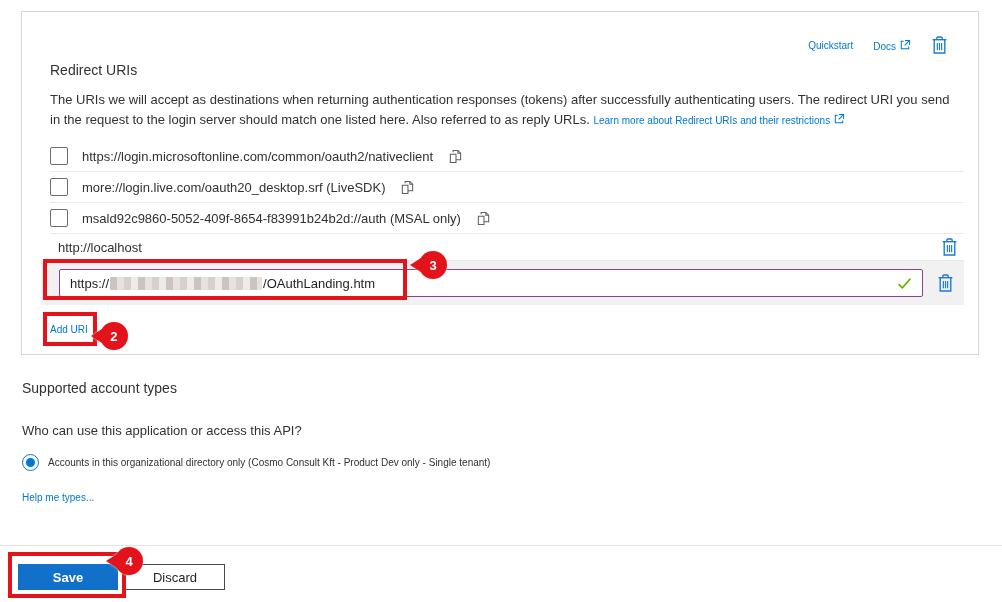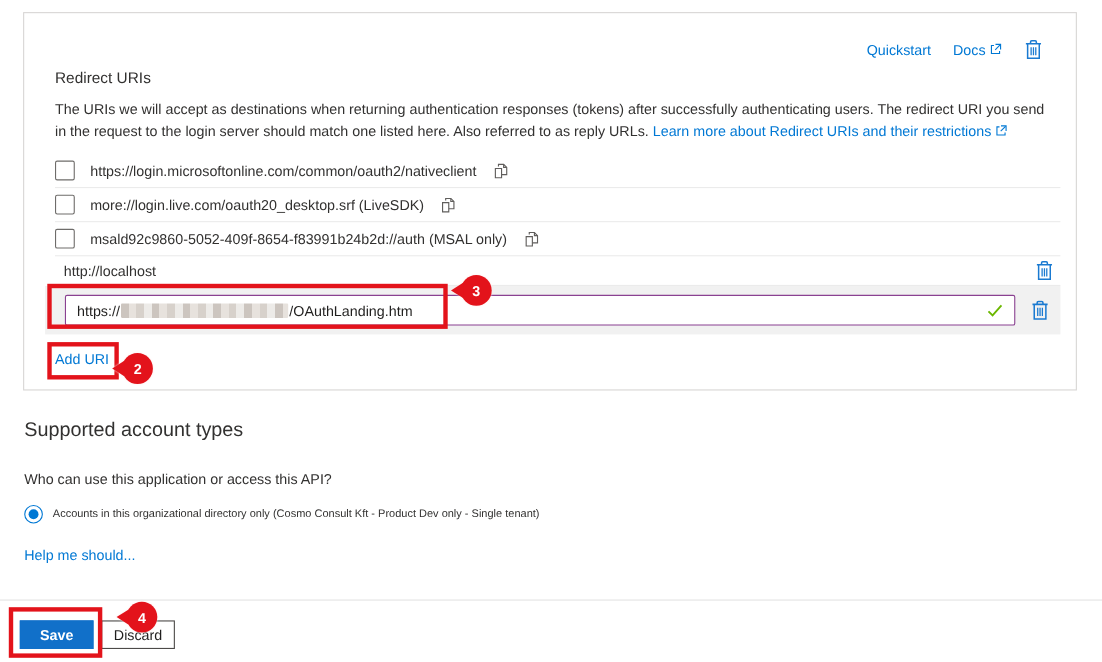--- a/index.html
+++ b/index.html
@@ -2,21 +2,21 @@
 <html><head>
 <meta charset="utf-8">
 <style>
   * { box-sizing: border-box; margin: 0; padding: 0; }
   html,body { background:#fff; }
   .page {
     position: relative; width: 1002px; height: 602px; background: #fff;
     font-family: "Liberation Sans", sans-serif; color: #323130; overflow: hidden;
   }
   a { text-decoration: none; cursor: pointer; }
-  .link { color: #0078d4; font-size: 13px; }
+  .link { color: #0078d4; font-size: 10px; }
 
   
   .card { position: absolute; left: 21px; top: 11px; width: 958px; height: 344px;
           border: 1px solid #d8d6d4; background: #fff; }
   .card-head { position: relative; padding: 21px 0 0 28px; height: 43px; }
   .title-wrap { position: relative; display: inline-block; }
   .card-title { font-size: 18px; font-weight: 400; color: #323130; line-height: 22px; }
   .head-links { position: absolute; right: 30px; top: 24px; display: flex; align-items: center; gap: 20px; }
   .ext-icon { display: inline-block; vertical-align: -1px; margin-left: 3px; }
   .icon-btn { display: inline-flex; color: #1a7ad1; cursor: pointer; background: none; border: none; }
@@ -60,34 +60,34 @@
   .badge .tail { position: absolute; left: -9px; top: 50%; transform: translateY(-50%);
                  width: 0; height: 0; border-top: 7px solid transparent;
                  border-bottom: 7px solid transparent; border-right: 11px solid #e3131b; }
   .b1 { left: calc(100% + 13px); top: -16px; }
   .b2 { left: calc(100% + 12px); top: 3px; }
   .b3 { left: 378px; top: -10px; }
   .b4 { left: 97px; top: -17px; }
 
   
   .account { position: absolute; left: 22px; top: 380px; }
-  .account-heading { font-size: 18px; font-weight: 400; color: #323130; }
+  .account-heading { font-size: 14px; font-weight: 400; color: #323130; }
   .question { font-size: 13px; margin-top: 27px; }
   .option { display: flex; align-items: center; margin-top: 16px; font-size: 10px; gap: 9px; cursor: pointer; }
   .radio { width: 17px; height: 17px; border-radius: 50%; border: 1px solid #605e5c; flex: none;
            display: flex; align-items: center; justify-content: center; background: #fff; }
   .radio.selected { border-color: #0078d4; }
   .radio.selected::after { content: ""; width: 9px; height: 9px; border-radius: 50%; background: #0078d4; }
   .help-link { display: inline-block; margin-top: 21px; }
 
   
   .footer-divider { position: absolute; left: 0; top: 545px; width: 1002px; border-top: 1px solid #e3e3e3; }
   .footer { position: absolute; left: 18px; top: 564px; display: flex; }
   .save-wrap { position: relative; display: inline-block; }
-  .btn { height: 26px; width: 67px; font-size: 13px; font-family: "Liberation Sans", sans-serif; cursor: pointer; text-align: center; }
+  .btn { height: 26px; width: 100px; font-size: 13px; font-family: "Liberation Sans", sans-serif; cursor: pointer; text-align: center; }
   .save { background: #1170c9; color: #fff; border: 1px solid #1170c9; font-weight: 700; }
   .discard { background: #fff; color: #201f1e; border: 1px solid #4c4a48; margin-left: 7px; }
 </style>
 </head>
 <body>
 
 <svg width="0" height="0" style="position:absolute">
   <defs>
     <g id="ico-ext">
       <path d="M5 2.5 H2.5 V10.5 H10.5 V8" fill="none" stroke="currentColor" stroke-width="1.1"></path>
@@ -209,21 +209,21 @@
   <section class="account">
     <h2 class="account-heading">Supported account types</h2>
     <p class="question">Who can use this application or access this API?</p>
 
     <label class="option">
       <span class="radio selected"></span>
       <span>Accounts in this organizational directory only (Cosmo Consult Kft - Product Dev only - Single tenant)</span>
     </label>
 
 
-    <a class="link help-link">Help me should...</a>
+    <a class="link help-link">Help me types...</a>
   </section>
 
   <div class="footer-divider"></div>
   <div class="footer">
     <span class="save-wrap">
       <button class="btn save">Save</button>
       <div class="redbox rb-save"></div>
       <div class="badge b4">
           <span class="tail"></span>
           <span>4</span>

